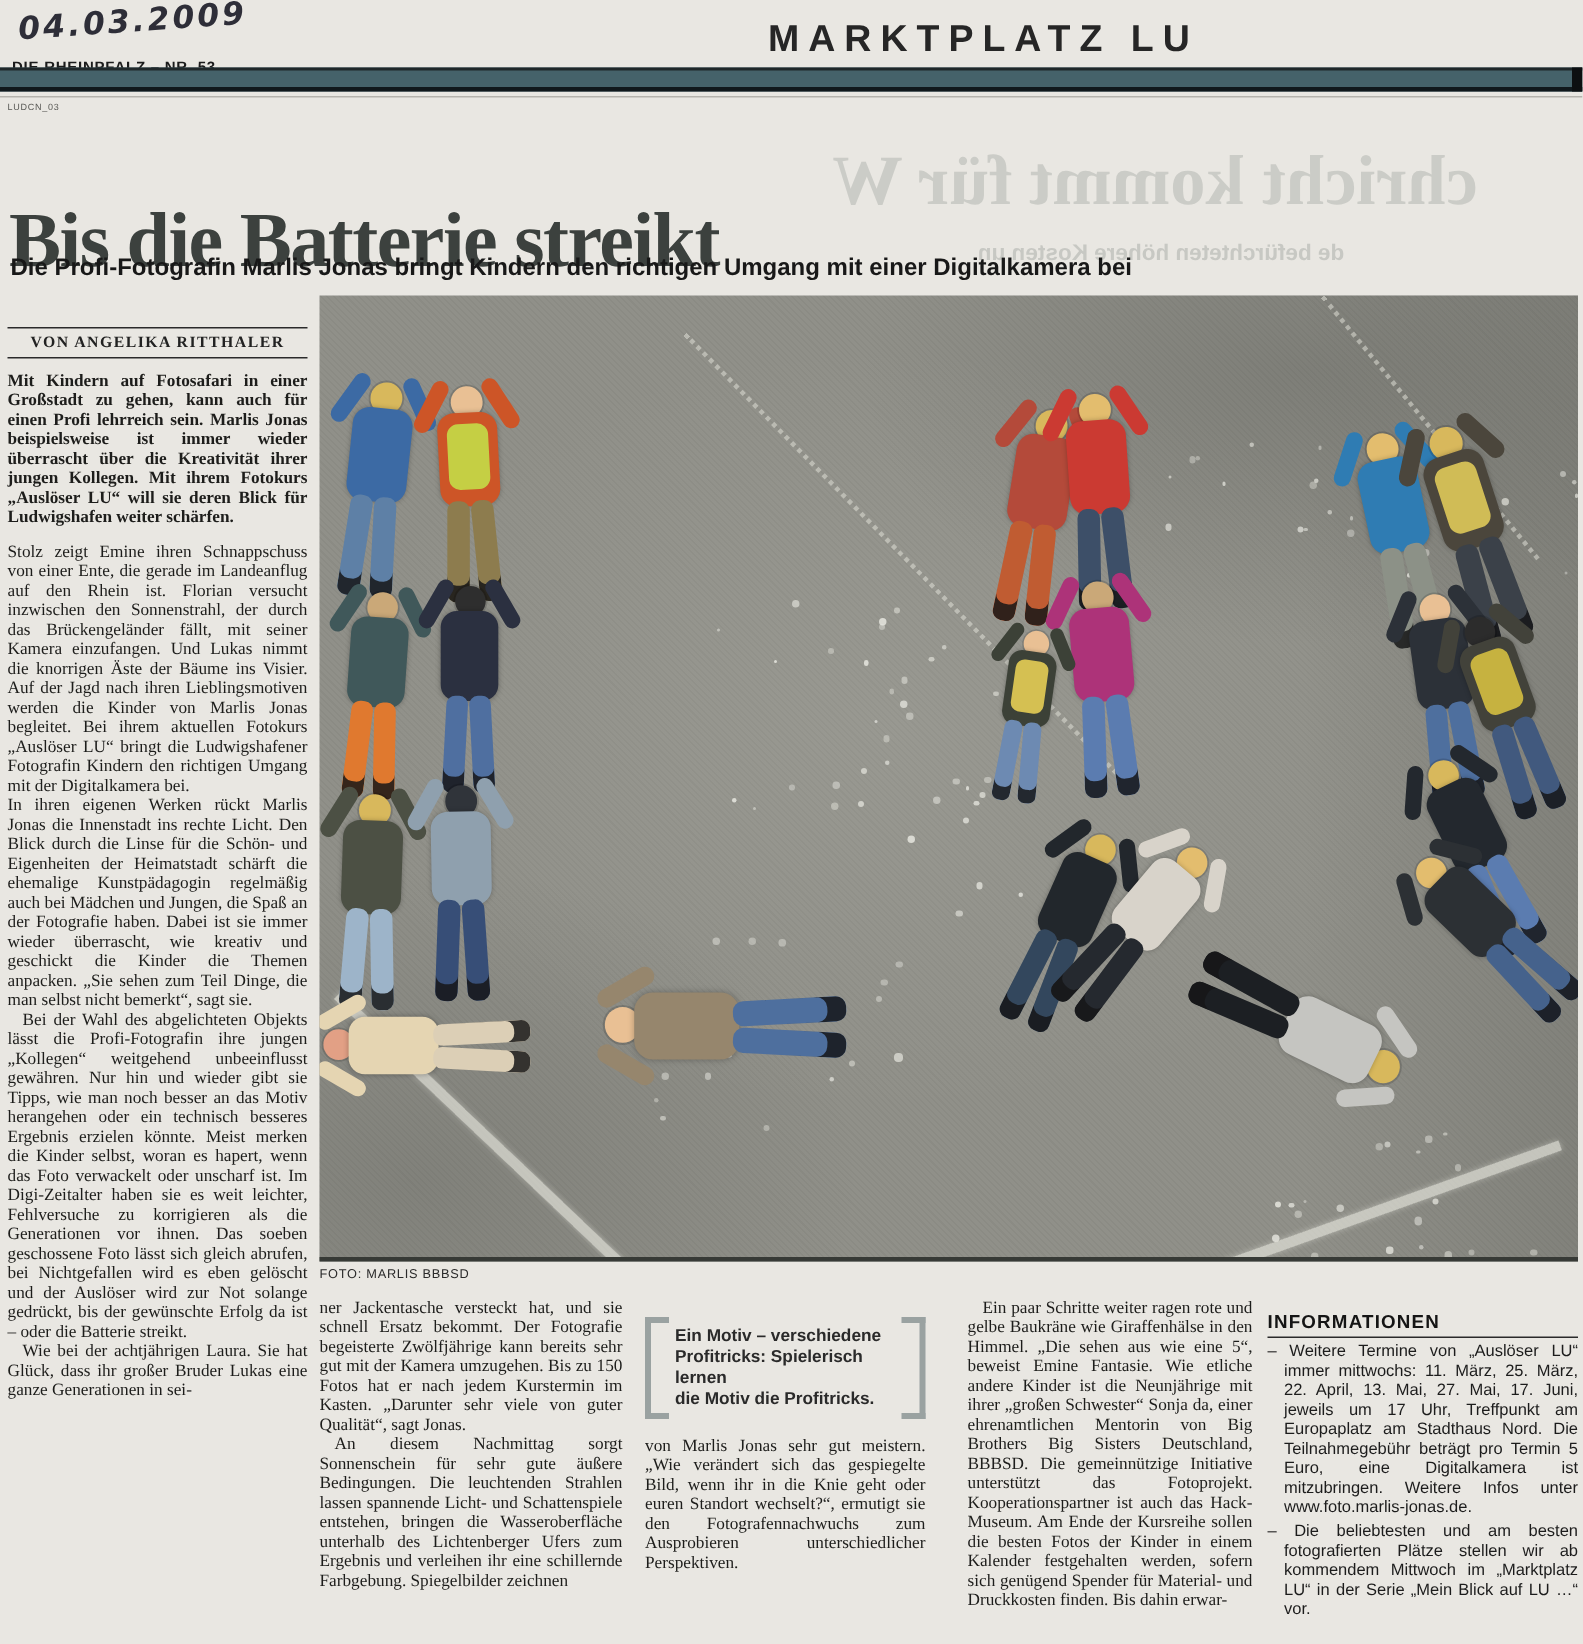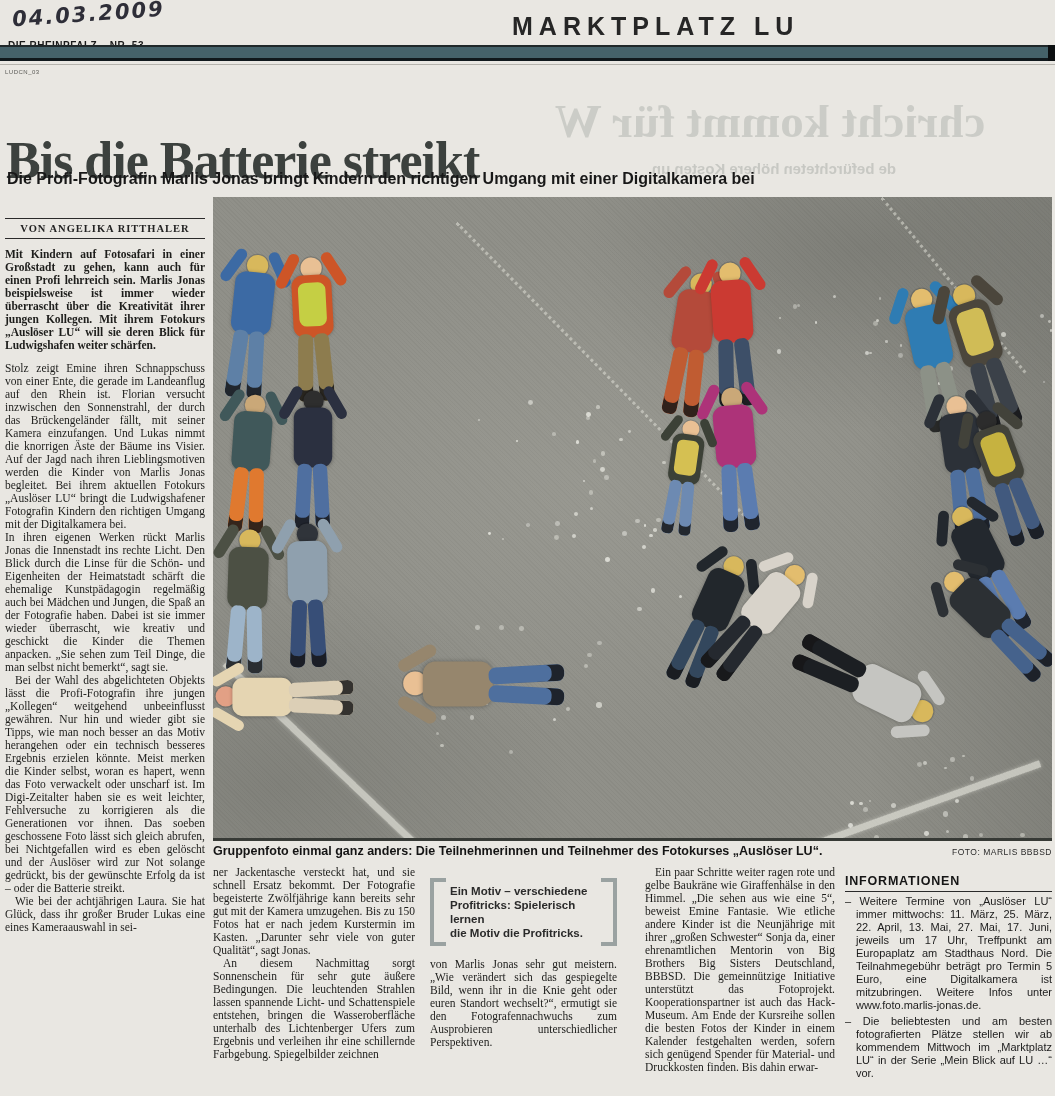--- a/index.html
+++ b/index.html
@@ -112,21 +112,21 @@
 <div class="subhead">Die Profi-Fotografin Marlis Jonas bringt Kindern den richtigen Umgang mit einer Digitalkamera bei</div>
 
 <div class="col" id="col1">
   <div class="byline-box">
     <span class="byline">VON ANGELIKA RITTHALER</span>
   </div>
   <p class="lead">Mit Kindern auf Fotosafari in einer Großstadt zu gehen, kann auch für einen Profi lehrreich sein. Marlis Jonas beispielsweise ist immer wieder überrascht über die Kreativität ihrer jungen Kollegen. Mit ihrem Fotokurs „Auslöser LU“ will sie deren Blick für Ludwigshafen weiter schärfen.</p>
   <p class="gap">Stolz zeigt Emine ihren Schnappschuss von einer Ente, die gerade im Landeanflug auf den Rhein ist. Florian versucht inzwischen den Sonnenstrahl, der durch das Brückengeländer fällt, mit seiner Kamera einzufangen. Und Lukas nimmt die knorrigen Äste der Bäume ins Visier. Auf der Jagd nach ihren Lieblingsmotiven werden die Kinder von Marlis Jonas begleitet. Bei ihrem aktuellen Fotokurs „Auslöser LU“ bringt die Ludwigshafener Fotografin Kindern den richtigen Umgang mit der Digitalkamera bei.</p>
   <p>In ihren eigenen Werken rückt Marlis Jonas die Innenstadt ins rechte Licht. Den Blick durch die Linse für die Schön- und Eigenheiten der Heimatstadt schärft die ehemalige Kunstpädagogin regelmäßig auch bei Mädchen und Jungen, die Spaß an der Fotografie haben. Dabei ist sie immer wieder überrascht, wie kreativ und geschickt die Kinder die Themen anpacken. „Sie sehen zum Teil Dinge, die man selbst nicht bemerkt“, sagt sie.</p>
   <p class="indent">Bei der Wahl des abgelichteten Objekts lässt die Profi-Fotografin ihre jungen „Kollegen“ weitgehend unbeeinflusst gewähren. Nur hin und wieder gibt sie Tipps, wie man noch besser an das Motiv herangehen oder ein technisch besseres Ergebnis erzielen könnte. Meist merken die Kinder selbst, woran es hapert, wenn das Foto verwackelt oder unscharf ist. Im Digi-Zeitalter haben sie es weit leichter, Fehlversuche zu korrigieren als die Generationen vor ihnen. Das soeben geschossene Foto lässt sich gleich abrufen, bei Nichtgefallen wird es eben gelöscht und der Auslöser wird zur Not solange gedrückt, bis der gewünschte Erfolg da ist – oder die Batterie streikt.</p>
-  <p class="indent">Wie bei der achtjährigen Laura. Sie hat Glück, dass ihr großer Bruder Lukas eine eines Kameraauswahl in sei-</p>
+  <p class="indent">Wie bei der achtjährigen Laura. Sie hat Glück, dass ihr großer Bruder Lukas eine ganze Generationen in sei-</p>
 </div>
 
 <div id="photo">
   <div class="scratch" style="left:245px;top:25px;width:428px;transform:rotate(45.5deg)"></div>
   <div class="scratch" style="left:670px;top:0;width:226px;transform:rotate(50.6deg)"></div>
   <div class="park-line" style="left:12px;top:463px;width:268px;transform:rotate(43.5deg)"></div>
   <div class="park-line" style="left:604px;top:643px;width:237px;transform:rotate(-19.7deg)"></div>
   <div class="speck" style="width: 4.03808px; height: 4.03808px; left: 358.766px; top: 337.241px; opacity: 0.8;"></div>
     <div class="speck" style="width: 4.63578px; height: 4.63578px; left: 390.992px; top: 278.167px; opacity: 0.53;"></div>
     <div class="speck" style="width: 2.17172px; height: 2.17172px; left: 303px; top: 243.105px; opacity: 0.95;"></div>
@@ -405,21 +405,20 @@
         <div class="f-arm f-arm-r" style="background:#2c3034"></div>
         <div class="f-head" style="background:#e3bd6e"></div>
         <div class="f-torso" style="background:#2c3034"></div>
         <div class="f-leg f-leg-l" style="background:#45628c"></div>
         <div class="f-leg f-leg-r" style="background:#45628c"></div>
       </div>
     </div>
 </div>
 
 <div class="caption-row">
-  <span class="caption">Gruppenfoto einmal ganz anders: Die Teilnehmerinnen und Teilnehmer des Fotokurses „Auslöser LU“.</span>
   <span class="credit">FOTO: MARLIS BBBSD</span>
 </div>
 
 <div class="col" id="col2">
   <p>ner Jackentasche versteckt hat, und sie schnell Ersatz bekommt. Der Fotografie begeisterte Zwölfjährige kann bereits sehr gut mit der Kamera umzugehen. Bis zu 150 Fotos hat er nach jedem Kurstermin im Kasten. „Darunter sehr viele von guter Qualität“, sagt Jonas.</p>
   <p class="indent">An diesem Nachmittag sorgt Sonnenschein für sehr gute äußere Bedingungen. Die leuchtenden Strahlen lassen spannende Licht- und Schattenspiele entstehen, bringen die Wasseroberfläche unterhalb des Lichtenberger Ufers zum Ergebnis und verleihen ihr eine schillernde Farbgebung. Spiegelbilder zeichnen</p>
 </div>
 
 <div class="col" id="col3">
   <div class="pullquote">

